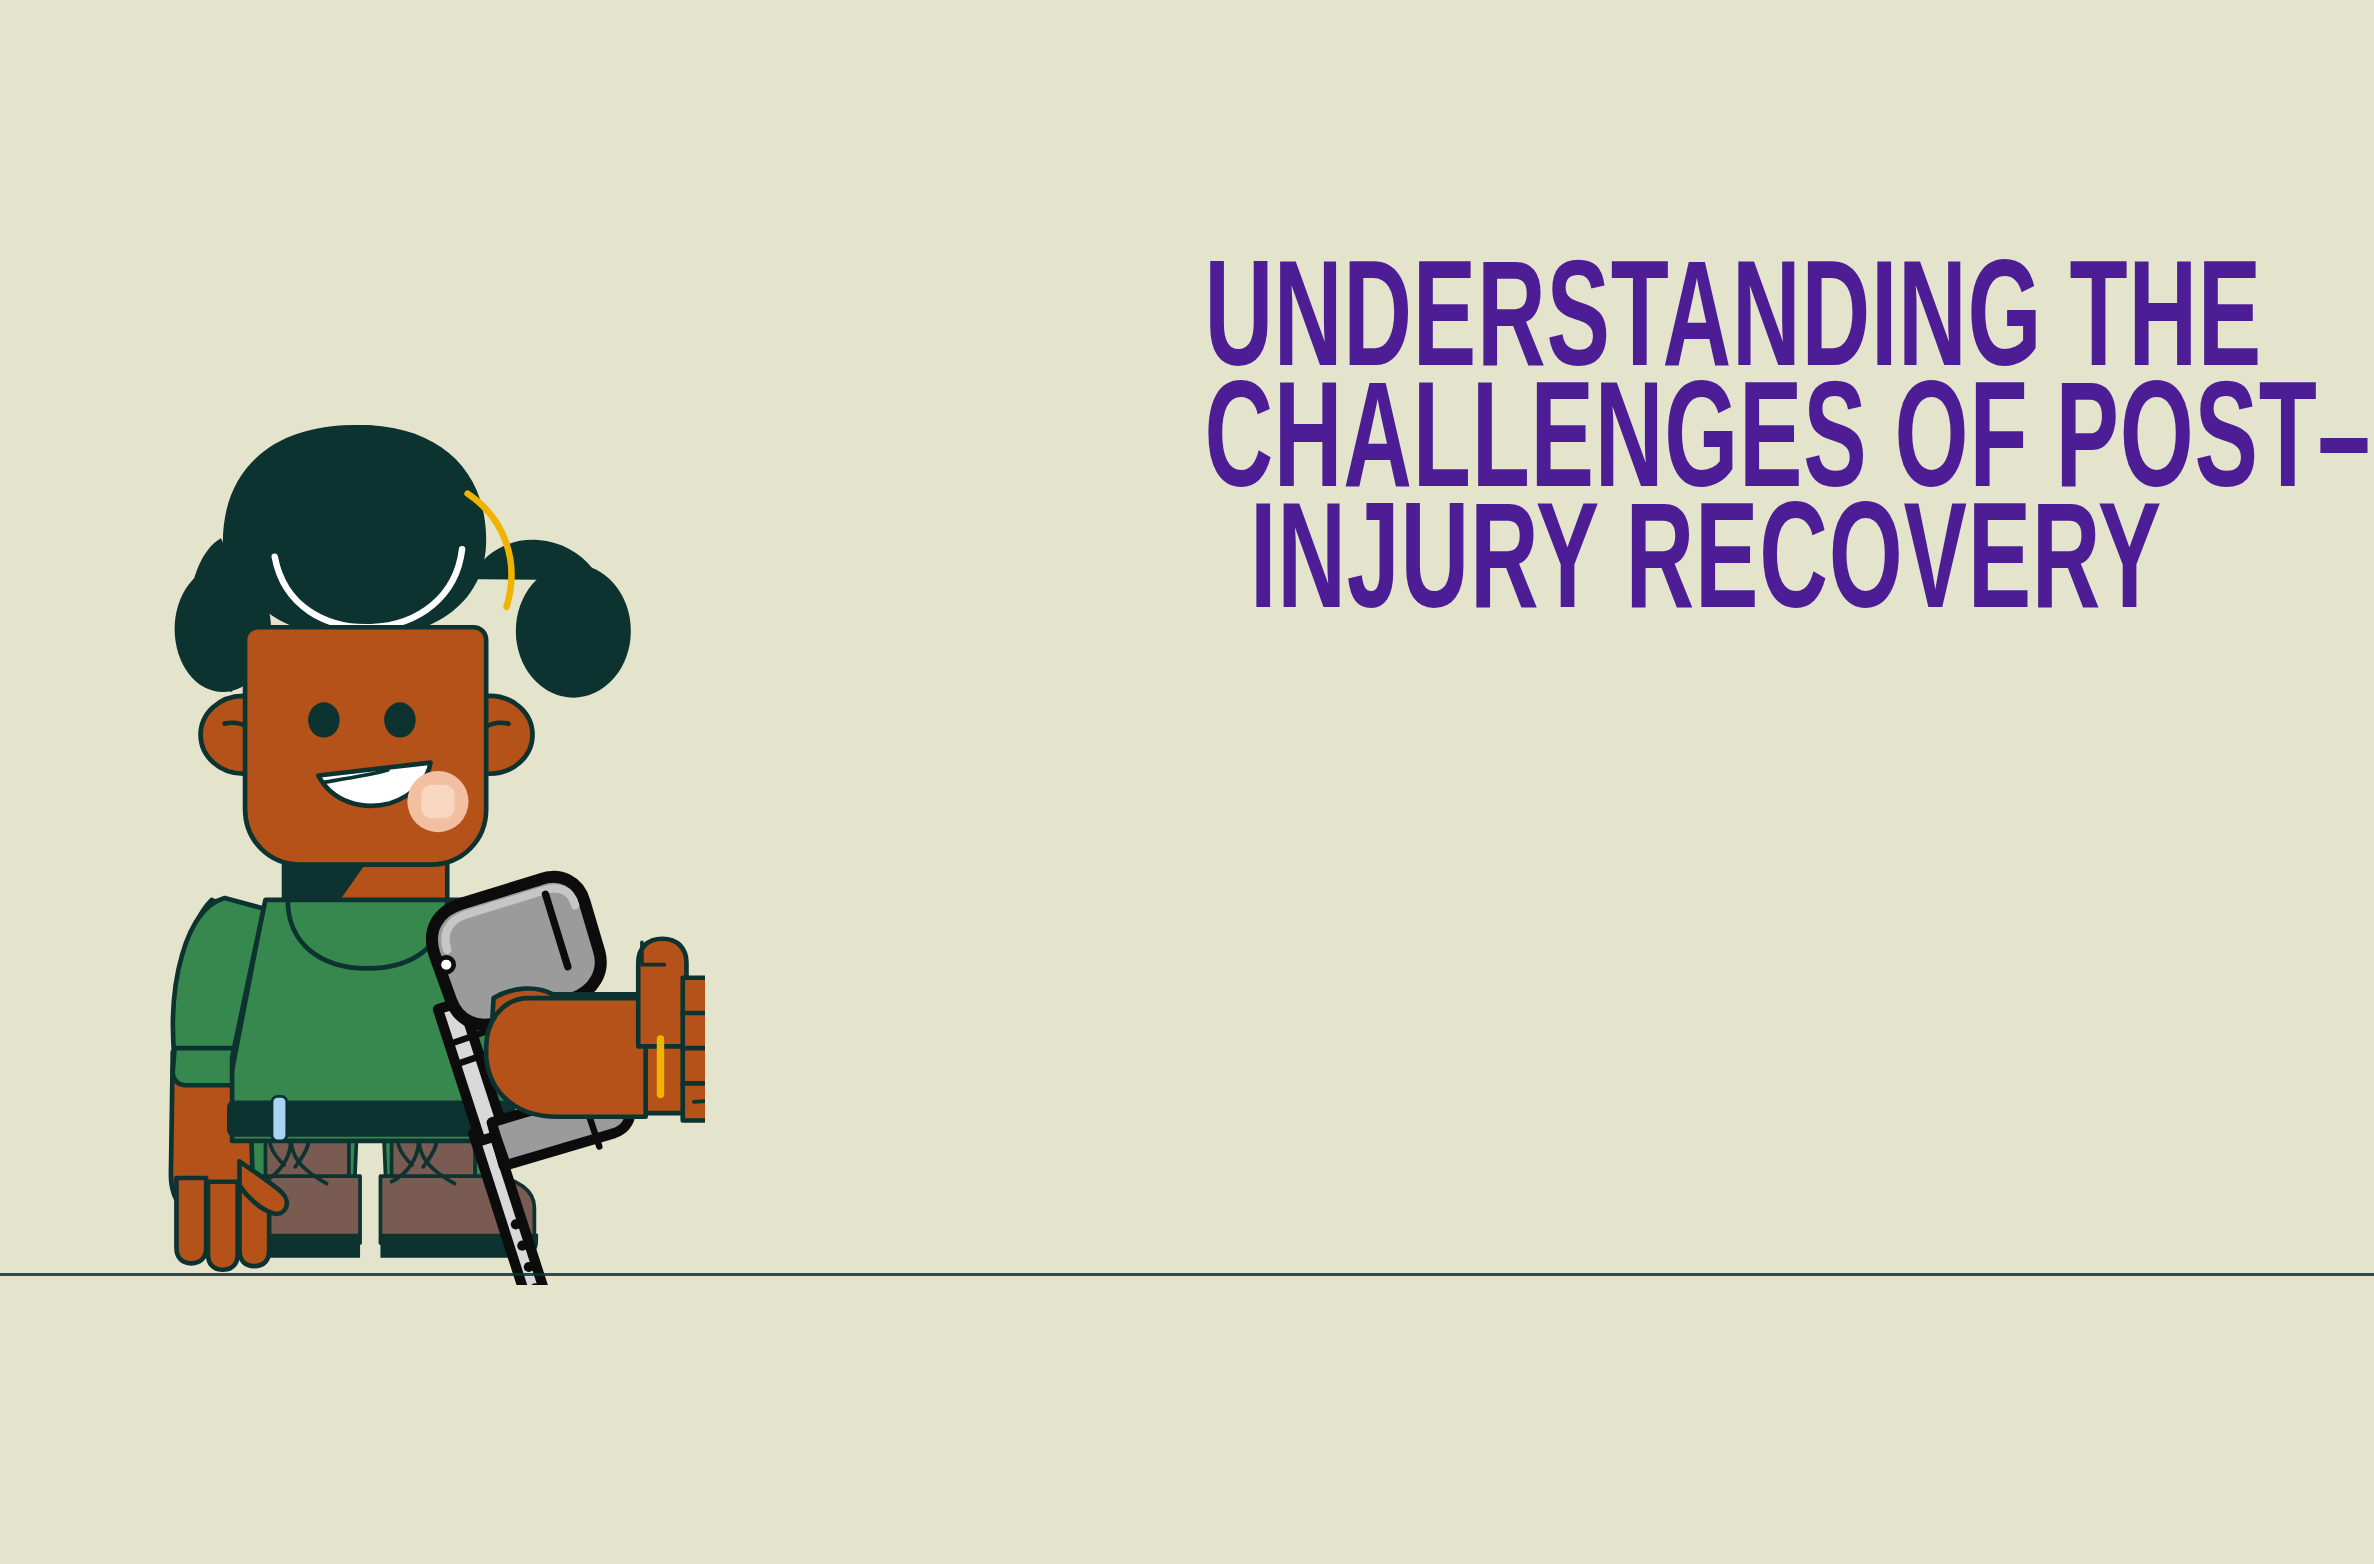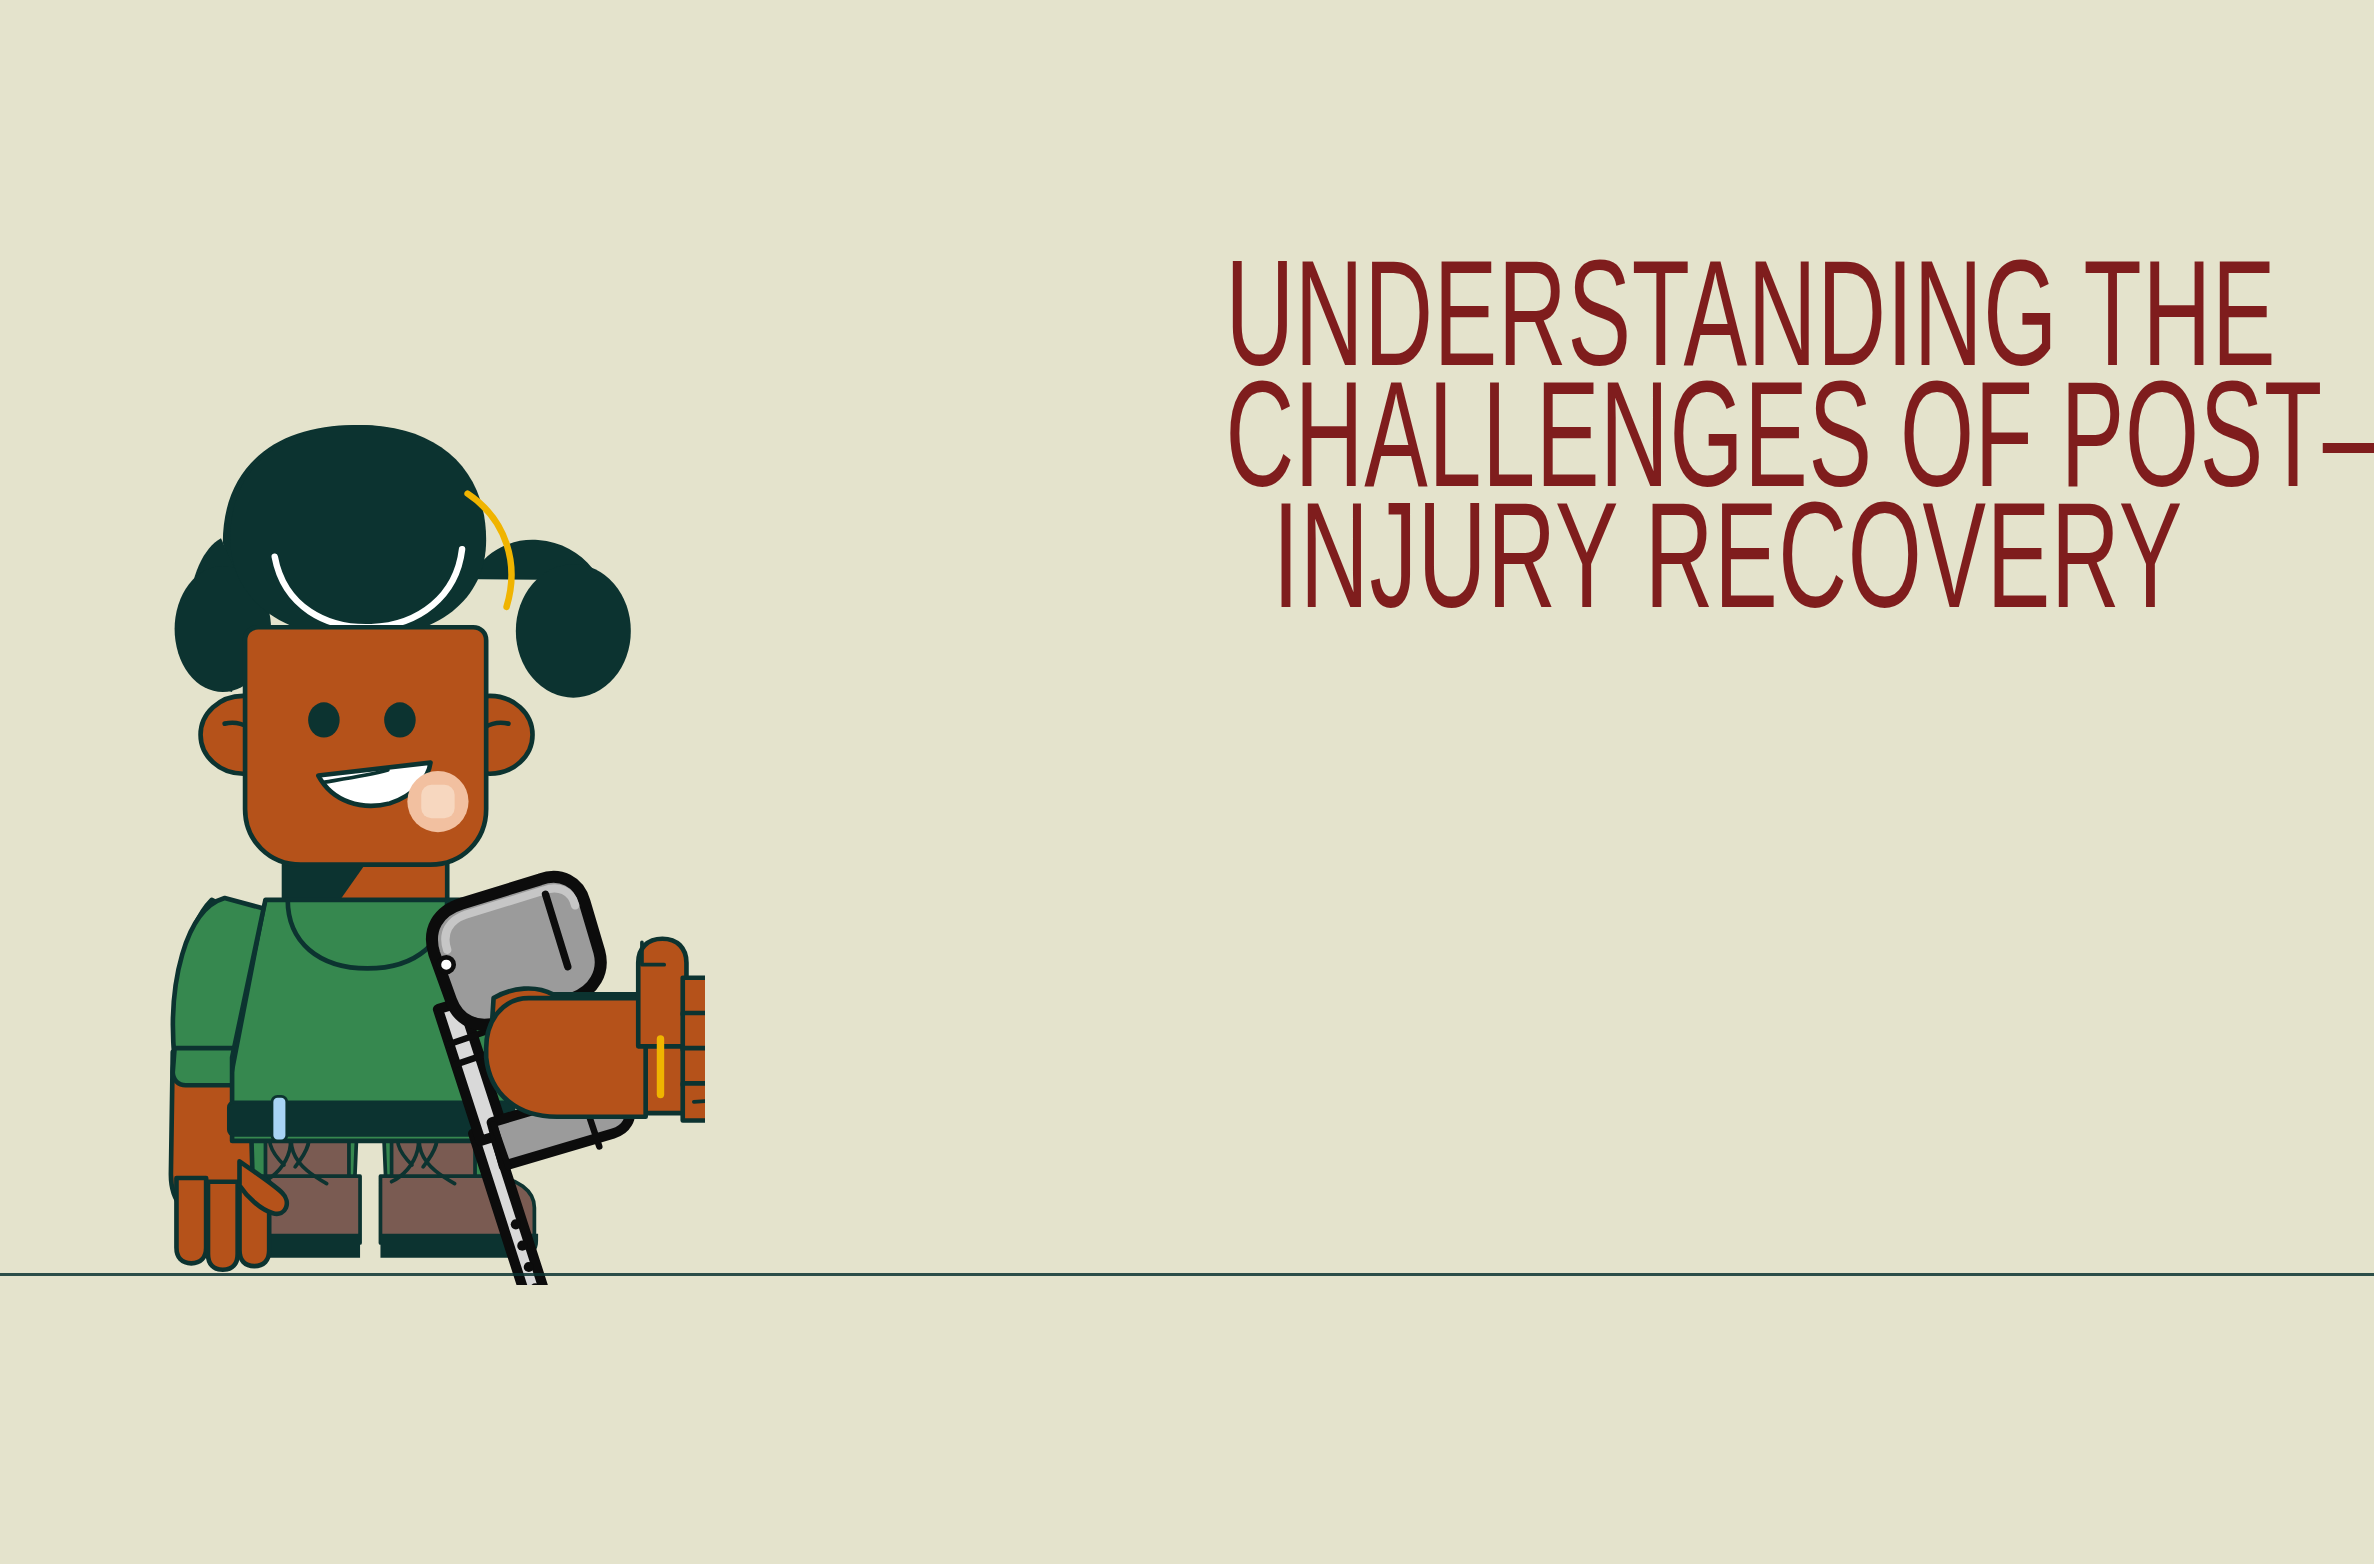--- a/index.html
+++ b/index.html
@@ -25,27 +25,27 @@
     top: 1273px;
     width: 2375px;
     height: 2.8px;
     background: #0b3330;
     opacity: 0.85;
   }
 
   
   #headline {
     position: absolute;
-    left: 986px;
+    left: 965px;
     top: 252px;
     width: 1197px;
     text-align: right;
-    color: #7f1d1d;
+    color: #4c1d95;
     font-family: "Liberation Sans Narrow", "Liberation Sans", sans-serif;
-    font-weight: 400;
+    font-weight: 700;
     font-size: 119px;
     line-height: 121px;
     letter-spacing: 0.9px;
     text-transform: uppercase;
   }
   #headline .hl-line {
     display: block;
     white-space: nowrap;
     transform: scaleX(0.80) scaleY(1.26);
     transform-origin: 100% 50%;

